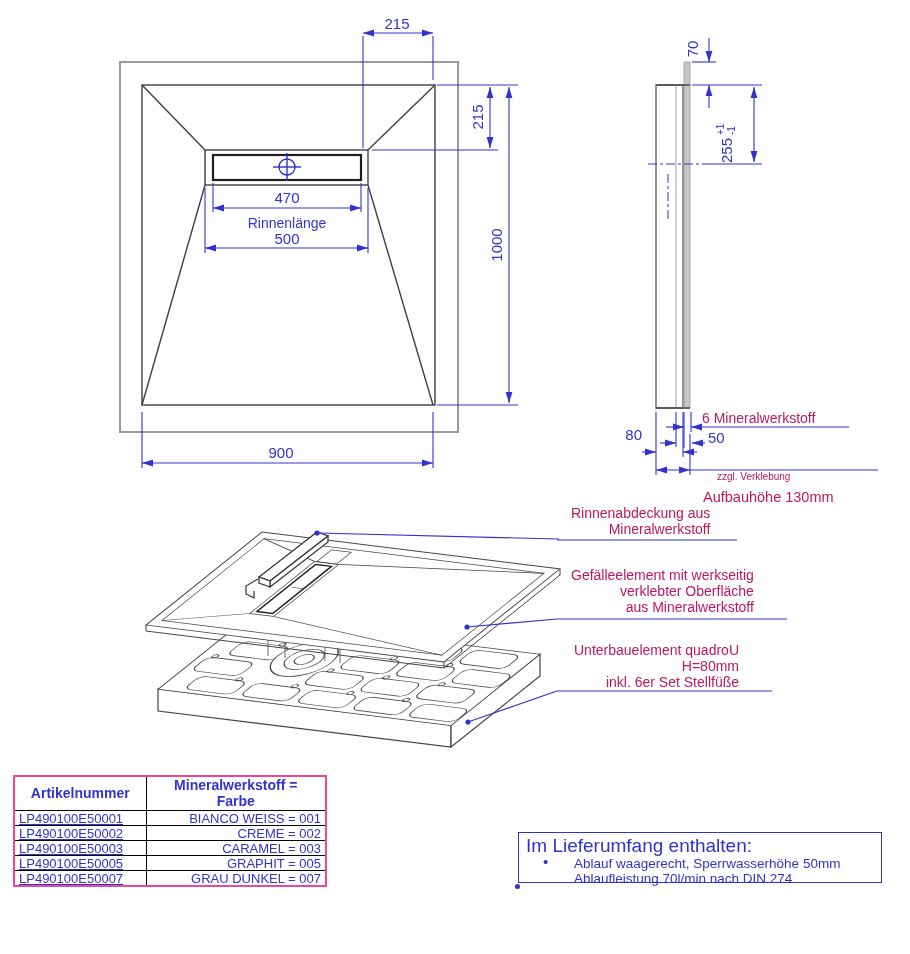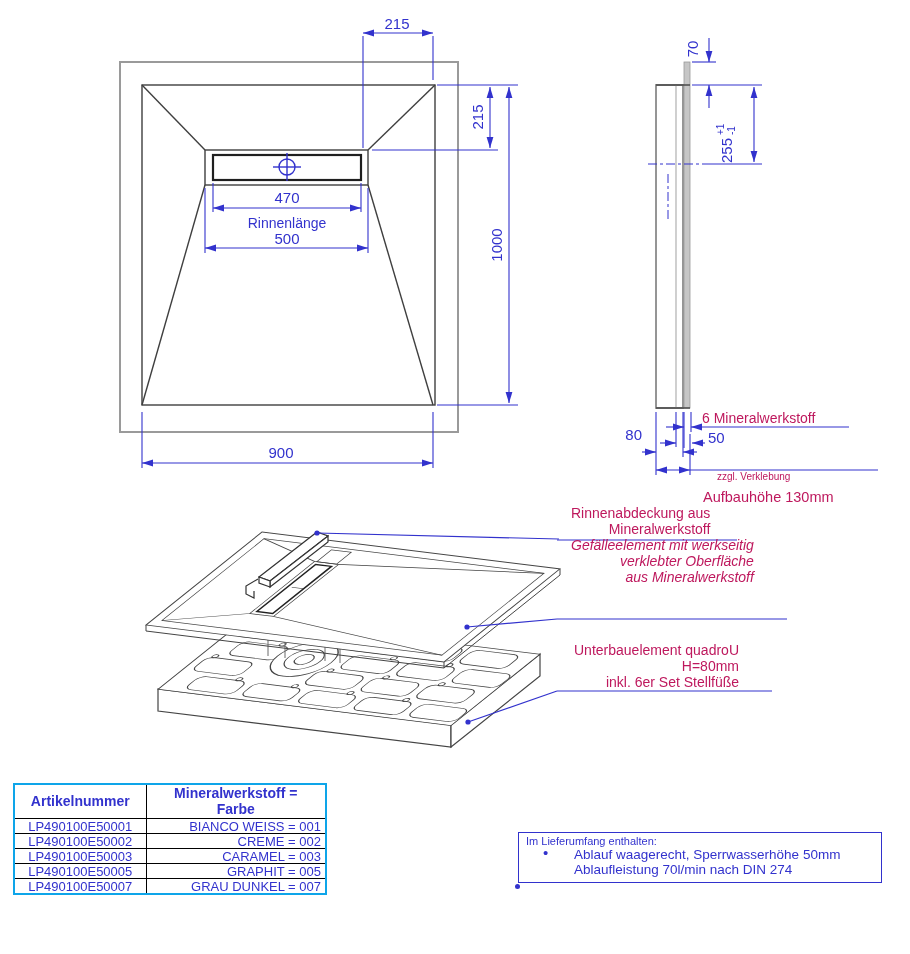--- a/index.html
+++ b/index.html
@@ -6,29 +6,29 @@
   body{width:910px;height:954px;position:relative;font-family:"Liberation Sans",sans-serif;overflow:hidden;}
   .dimtxt{position:absolute;color:#3232cd;font-size:15px;white-space:nowrap;text-align:center;}
   .lbl{position:absolute;color:#be185d;font-size:14px;line-height:1.15;white-space:nowrap;text-align:right;}
   .rot255{position:absolute;left:716px;top:163px;transform:rotate(-90deg);transform-origin:0 0;
           display:flex;gap:3px;align-items:center;color:#3232cd;font-size:15px;white-space:nowrap;}
   .rot255 .tol{display:flex;flex-direction:column;font-size:10px;line-height:1.05;}
   
   .parts{position:absolute;left:13px;top:775px;border-collapse:collapse;table-layout:fixed;width:312px;
          color:#3232cd;}
   .parts th,.parts td{border:1px solid #000;overflow:hidden;white-space:nowrap;}
-  .parts{border:2px solid #0ea5e9;margin-top:8px;}
+  .parts{border:2px solid #ec4899;}
   .parts th{font-size:14px;font-weight:bold;text-align:center;height:31px;line-height:1.1;}
   .parts td{font-size:13px;height:14px;padding:0 4px;line-height:1;}
-  .parts td.c1{text-align:center;}
+  .parts td.c1{text-align:left;text-decoration:underline;}
   .parts td.c2{text-align:right;}
   
   .delivery{position:absolute;left:518px;top:832px;width:362px;height:49px;border:1.6px solid #3232cd;
             color:#3232cd;font-size:13.5px;line-height:1.12;}
-  .delivery .title{margin:2px 0 0 7px;font-size:11px;}
+  .delivery .title{margin:2px 0 0 7px;font-size:19px;}
   .delivery .item{position:relative;padding-left:55px;}
   .delivery .bullet{position:absolute;left:24px;top:-2px;font-size:15px;}
   .corner-dot{position:absolute;left:515px;top:884px;width:5px;height:5px;border-radius:50%;background:#3232cd;}
   svg{position:absolute;left:0;top:0;}
 </style>
 </head>
 <body>
 
 <svg width="910" height="954" viewBox="0 0 910 954">
   <defs>
@@ -229,21 +229,21 @@
 <div class="lbl" style="left:702px;top:410px;">6 Mineralwerkstoff</div>
 <div class="dimtxt" style="left:708px;top:429px;">50</div>
 <div class="dimtxt" style="left:620px;top:426px;width:22px;text-align:right;">80</div>
 <div class="lbl" style="left:703px;top:453px;font-size:14.5px;margin-top:36px;">Aufbauhöhe 130mm</div>
 <div class="lbl" style="left:717px;top:471px;font-size:10px;">zzgl. Verklebung</div>
 
 <div class="lbl" style="left:571px;top:505px;">
   <div>Rinnenabdeckung aus</div>
   <div>Mineralwerkstoff</div>
 </div>
-<div class="lbl" style="left:571px;top:537px;font-style:italic;">
+<div class="lbl" style="left:571px;top:567px;">
   <div>Gefälleelement mit werkseitig</div>
   <div>verklebter Oberfläche</div>
   <div>aus Mineralwerkstoff</div>
 </div>
 <div class="lbl" style="left:574px;top:642px;">
   <div>Unterbauelement quadroU</div>
   <div>H=80mm</div>
   <div>inkl. 6er Set Stellfüße</div>
 </div>
 

